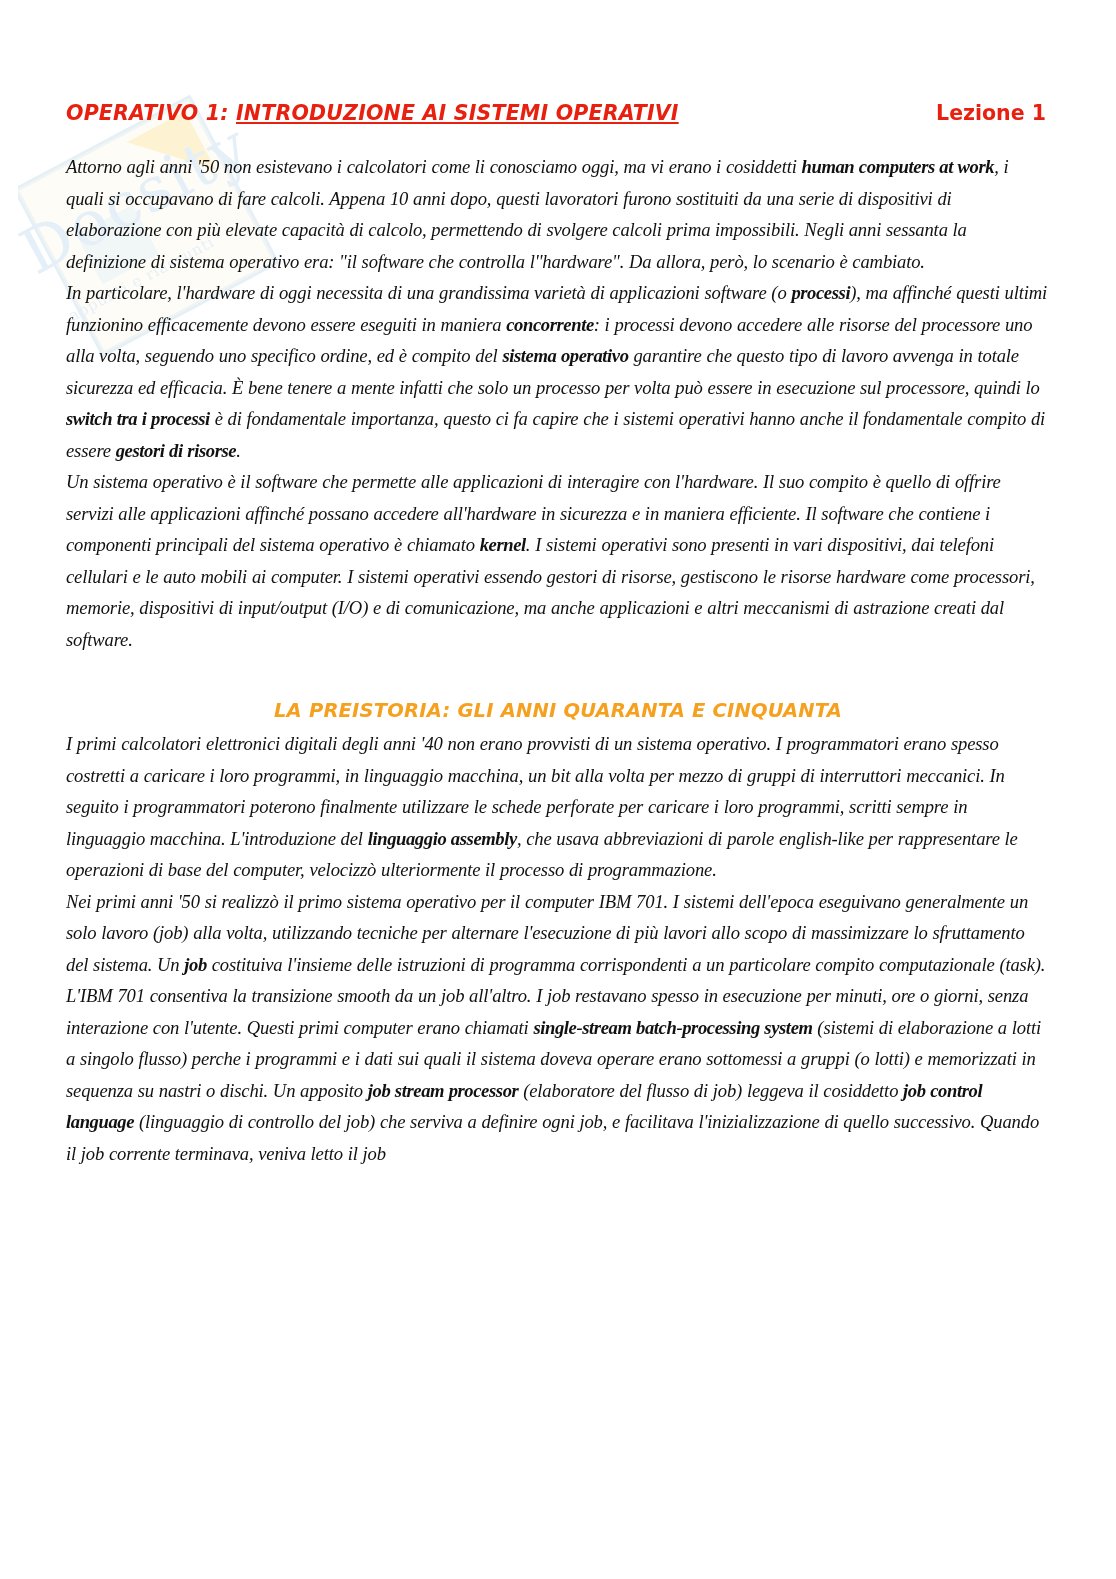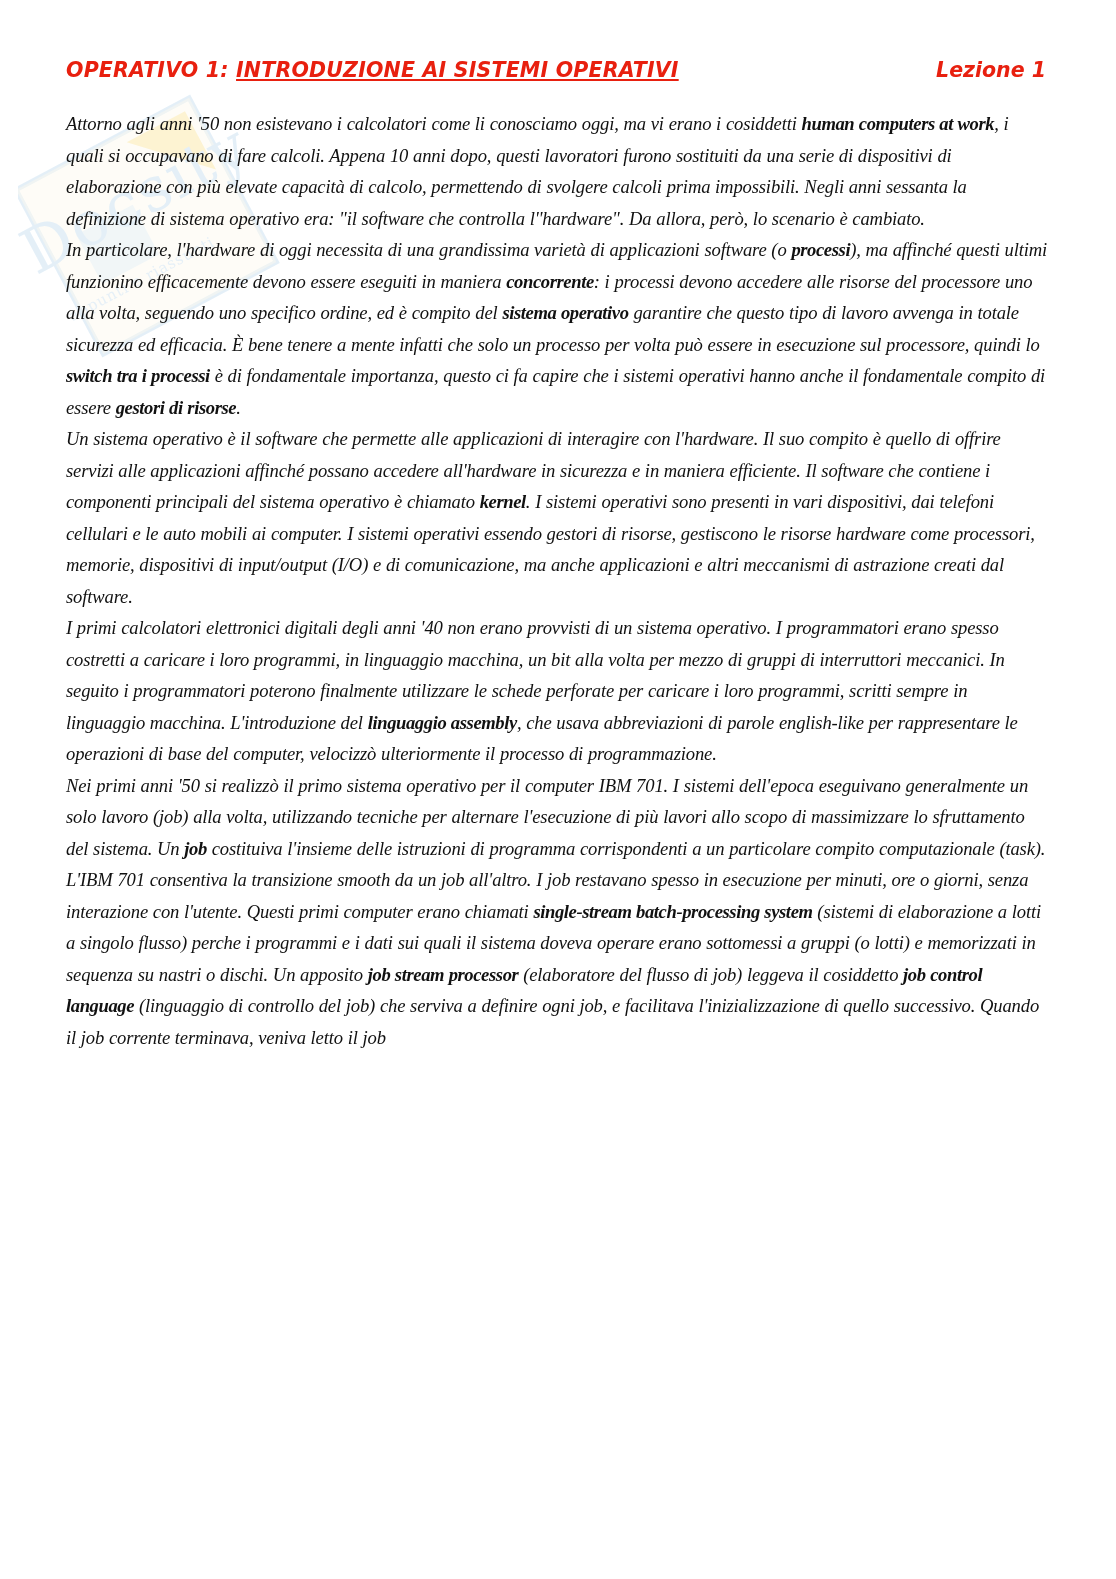--- a/index.html
+++ b/index.html
@@ -74,26 +74,26 @@
     font-weight: bold;
     font-size: 20.5px;
     color: #e8200f;
     letter-spacing: 0.2px;
     white-space: nowrap;
   }
   .chapter-title .nounderline { text-decoration: none; }
   .chapter-title .underline { text-decoration: underline; }
   .lesson-label {
     font-family: "DejaVu Sans", sans-serif;
-    font-style: italic;
     font-weight: bold;
     font-size: 20.5px;
     color: #e8200f;
     white-space: nowrap;
     padding-right: 4px;
+    margin-top: 43px;
   }
 
   
   .section-heading {
     text-align: center;
     font-family: "DejaVu Sans", sans-serif;
     font-style: italic;
     font-weight: bold;
     font-size: 19.5px;
     color: #f5a01e;
@@ -152,18 +152,19 @@
         <span class="nounderline">OPERATIVO 1: </span><span class="underline">INTRODUZIONE AI SISTEMI OPERATIVI</span>
       </div>
       <div class="lesson-label" style="color: rgb(232, 32, 15);">Lezione 1</div>
     </div>
 
 
     <p class="body">Attorno agli anni '50 non esistevano i calcolatori come li conosciamo oggi, ma vi erano i cosiddetti <b class="kw">human computers at work</b>, i quali si occupavano di fare calcoli. Appena 10 anni dopo, questi lavoratori furono sostituiti da una serie di dispositivi di elaborazione con più elevate capacità di calcolo, permettendo di svolgere calcoli prima impossibili. Negli anni sessanta la definizione di sistema operativo era: "il software che controlla l''hardware". Da allora, però, lo scenario è cambiato.</p>
     <p class="body">In particolare, l'hardware di oggi necessita di una grandissima varietà di applicazioni software (o <b class="kw">processi</b>), ma affinché questi ultimi funzionino efficacemente devono essere eseguiti in maniera <b class="kw">concorrente</b>: i processi devono accedere alle risorse del processore uno alla volta, seguendo uno specifico ordine, ed è compito del <b class="kw">sistema operativo</b> garantire che questo tipo di lavoro avvenga in totale sicurezza ed efficacia. È bene tenere a mente infatti che solo un processo per volta può essere in esecuzione sul processore, quindi lo <b class="kw">switch tra i processi</b> è di fondamentale importanza, questo ci fa capire che i sistemi operativi hanno anche il fondamentale compito di essere <b class="kw">gestori di risorse</b>.</p>
     <p class="body">Un sistema operativo è il software che permette alle applicazioni di interagire con l'hardware. Il suo compito è quello di offrire servizi alle applicazioni affinché possano accedere all'hardware in sicurezza e in maniera efficiente. Il software che contiene i componenti principali del sistema operativo è chiamato <b class="kw">kernel</b>. I sistemi operativi sono presenti in vari dispositivi, dai telefoni cellulari e le auto mobili ai computer.  I sistemi operativi essendo gestori di risorse, gestiscono le risorse hardware come processori, memorie, dispositivi di input/output (I/O) e di comunicazione, ma anche applicazioni e altri meccanismi di astrazione creati dal software.</p>
 
+    <h2 class="section-heading second" style="color: rgb(245, 160, 30);">LA PREISTORIA: GLI ANNI QUARANTA E CINQUANTA</h2>
 
     <p class="body">I primi calcolatori elettronici digitali degli anni '40 non erano provvisti di un sistema operativo. I programmatori erano spesso costretti a caricare i loro programmi, in linguaggio macchina, un bit alla volta per mezzo di gruppi di interruttori meccanici. In seguito i programmatori poterono finalmente utilizzare le schede perforate per caricare i loro programmi, scritti sempre in linguaggio macchina. L'introduzione del <b class="kw">linguaggio assembly</b>, che usava abbreviazioni di parole english-like per rappresentare le operazioni di base del computer, velocizzò ulteriormente il processo di programmazione.</p>
     <p class="body">Nei primi anni '50 si realizzò il primo sistema operativo per il computer IBM 701. I sistemi dell'epoca eseguivano generalmente un solo lavoro (job) alla volta, utilizzando tecniche per alternare l'esecuzione di più lavori allo scopo di massimizzare lo sfruttamento del sistema. Un <b class="kw">job</b> costituiva l'insieme delle istruzioni di programma corrispondenti a un particolare compito computazionale (task). L'IBM 701 consentiva la transizione smooth da un job all'altro. I job restavano spesso in esecuzione per minuti, ore o giorni, senza interazione con l'utente. Questi primi computer erano chiamati <b class="kw">single-stream batch-processing system</b> (sistemi di elaborazione a lotti a singolo flusso) perche i programmi e i dati sui quali il sistema doveva operare erano sottomessi a gruppi (o lotti) e memorizzati in sequenza su nastri o dischi. Un apposito <b class="kw">job stream processor</b> (elaboratore del flusso di job) leggeva il cosiddetto <b class="kw">job control language</b> (linguaggio di controllo del job) che serviva a definire ogni job, e facilitava l'inizializzazione di quello successivo. Quando il job corrente terminava, veniva letto il job</p>
 
   </div>
 </div>
 
 </body></html>

